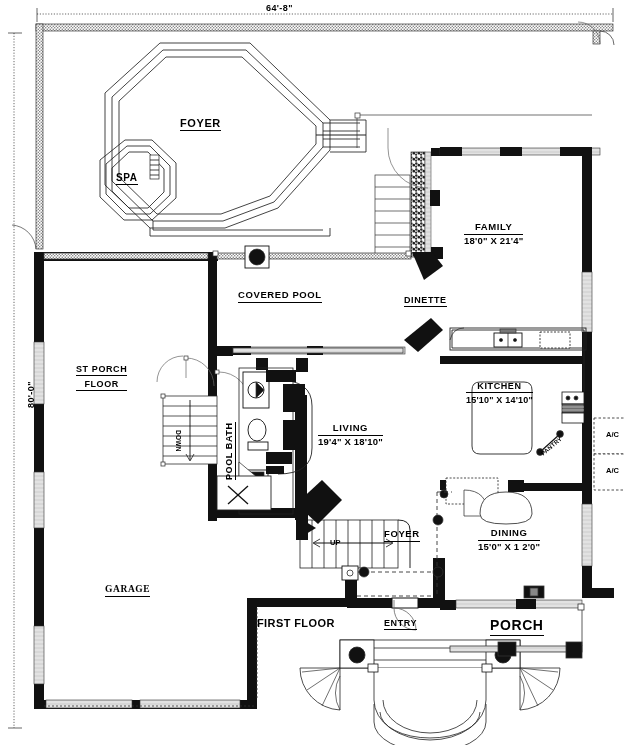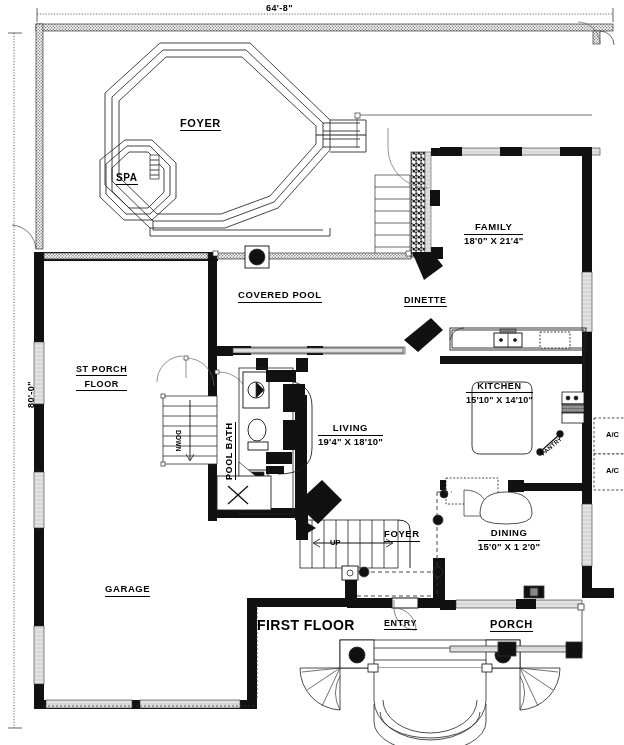--- a/index.html
+++ b/index.html
@@ -447,41 +447,41 @@
   <div class="rlabel" style="left:318px; top:423px; font-size:9.5px;">
     <span class="nm">LIVING</span>
     <span class="dim">19'4" X 18'10"</span>
   </div>
 
   <div class="rlabel two" style="left:76px; top:364px; font-size:9px;">
     <span class="nm">ST PORCH</span>
     <span class="nm" style="margin-top:3px;">FLOOR</span>
   </div>
 
-  <div class="rlabel nodim" style="left:105px; top:584px; font-size:9.5px;">
+  <div class="rlabel nodim" style="left:105px; top:584px; font-size:9.5px;font-family:Liberation Serif, serif;">
     <span class="nm">GARAGE</span>
   </div>
 
   <div class="rlabel nodim vert" style="left:224px; top:480px; font-size:9px;">
     <span class="nm">POOL BATH</span>
   </div>
 
   <div class="rlabel nodim" style="left:384px; top:529px; font-size:9.5px;text-align:center;">
     <span class="nm">FOYER</span>
   </div>
 
   <div class="rlabel nodim" style="left:384px; top:618px; font-size:9px;">
     <span class="nm">ENTRY</span>
   </div>
 
-  <div class="rlabel nodim" style="left:490px; top:618px; font-size:11px;">
+  <div class="rlabel nodim" style="left:490px; top:618px; font-size:14px;">
     <span class="nm">PORCH</span>
   </div>
 
-  <div class="tiny" style="left:257px; top:617px; font-size:14px; letter-spacing:0.4px;">FIRST FLOOR</div>
+  <div class="tiny" style="left:257px; top:617px; font-size:11px; letter-spacing:0.4px;">FIRST FLOOR</div>
 
   <div class="tiny vert" style="left:182px; top:430px; font-size:6.5px; letter-spacing:0.3px; transform:rotate(90deg); transform-origin:left top;">DOWN</div>
 
   <div class="tiny" style="left:330px; top:538px; font-size:7.5px;text-align:right;">UP</div>
 
   <div class="tiny" style="left:540px; top:452px; font-size:6px; letter-spacing:0.2px; transform:rotate(-40deg); transform-origin:left top;">PANTRY</div>
 
   <div class="tiny" style="left:606px; top:430px; font-size:7.5px;">A/C</div>
 
   <div class="tiny" style="left:606px; top:466px; font-size:7.5px;">A/C</div>

